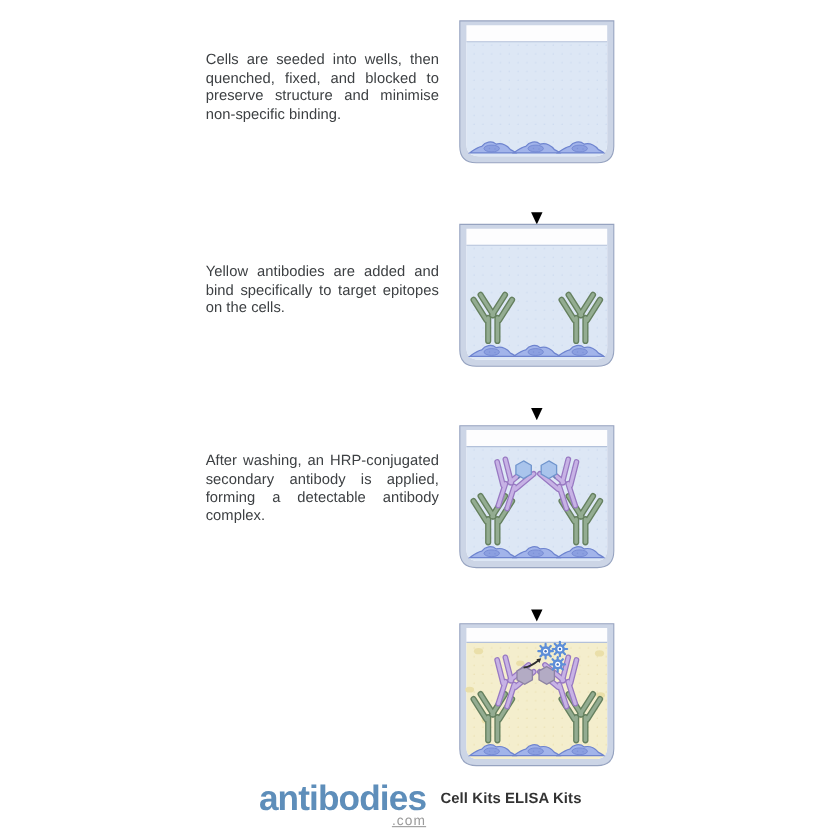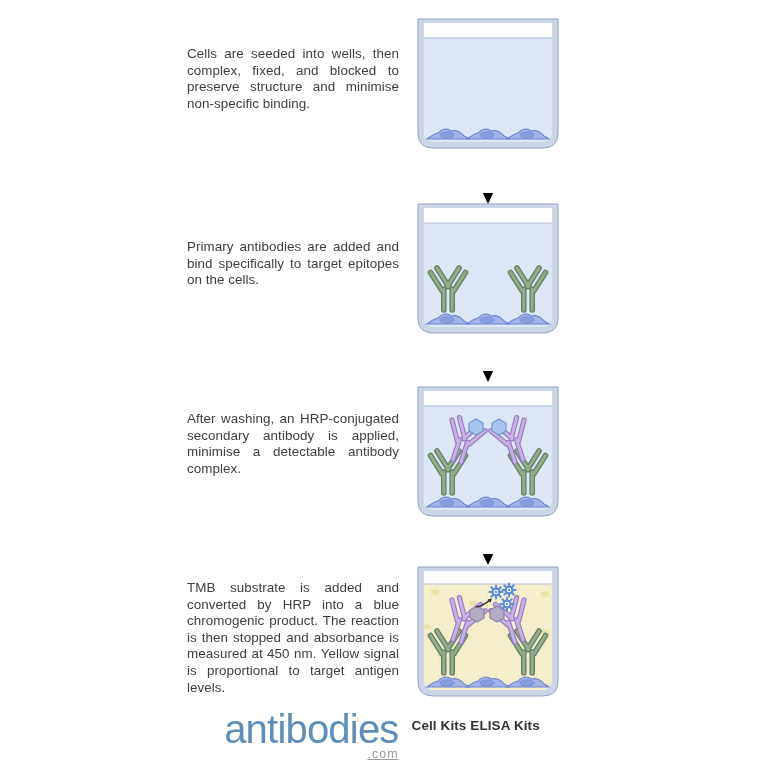--- a/index.html
+++ b/index.html
@@ -48,21 +48,21 @@
   .gear-body{fill:var(--tmb-product-blue);}
   .gear-dot{fill:#3f6fbc;}
   .blob{fill:var(--substrate-blob);}
   .rxn{stroke:var(--reaction-arrow);stroke-width:1.6;fill:none;}
   .rxn-head{fill:var(--reaction-arrow);}
 
   
   .footer{position:absolute;top:707px;left:50%;transform:translateX(-50%);
     display:flex;align-items:flex-start;white-space:nowrap;}
   .brand-wrap{position:relative;}
-  .brand{font-size:40px;font-weight:normal;letter-spacing:-0.8px;color:var(--logo-blue);}
+  .brand{font-size:32px;font-weight:bold;letter-spacing:-0.8px;color:var(--logo-blue);}
   .brand-com{position:absolute;right:0;bottom:-9px;font-size:12.5px;
     letter-spacing:1px;color:var(--com-gray);text-decoration:underline;}
   .tagline{margin-left:13px;margin-top:11px;font-size:13.5px;font-weight:bold;
     color:var(--tagline-dark);letter-spacing:0.1px;}
 </style>
 </head>
 <body>
 
 <div class="canvas">
 
@@ -104,39 +104,39 @@
         <circle r="2.3" fill="#ffffff"></circle>
         <circle class="gear-dot" r="1.1"></circle>
       </g>
       <g id="flow-arrow-shape">
         <line x1="7" y1="1" x2="7" y2="34"></line>
         <polygon points="1.8,33 12.2,33 7,44"></polygon>
       </g>
     </defs>
   </svg>
 
-  <div class="step-text" style="top:46px">Cells are seeded into wells, then complex, fixed, and blocked to preserve structure and minimise non-specific binding.</div>
+  <div class="step-text" style="top:46px">Cells are seeded into wells, then quenched, fixed, and blocked to preserve structure and minimise non-specific binding.</div>
   <svg class="well" style="top:15px" viewBox="0 0 150 140">
     <path class="wall" d="M5,4 H145 V118 Q145,133 130,133 H20 Q5,133 5,118 Z"></path>
     <path class="cavity" d="M11,8 H139 V116 Q139,127 128,127 H22 Q11,127 11,116 Z"></path>
     <path class="liq-b" d="M11,23 H139 V116 Q139,127 128,127 H22 Q11,127 11,116 Z"></path>
     <path fill="url(#dotsB)" d="M11,23 H139 V116 Q139,127 128,127 H22 Q11,127 11,116 Z"></path>
     <line class="surf" x1="11" y1="23" x2="139" y2="23"></line>
     <g>
       <use href="#cell-shape" x="35" y="124"></use>
       <use href="#cell-shape" x="75" y="124"></use>
       <use href="#cell-shape" x="115" y="124"></use>
     </g>
   </svg>
 
   <svg class="flow" style="top:160px" viewBox="0 0 14 46">
     <use href="#flow-arrow-shape"></use>
   </svg>
 
-  <div class="step-text" style="top:239px">Primary antibodies are added and bind specifically to target epitopes on the cells.</div>
+  <div class="step-text" style="top:239px">Yellow antibodies are added and bind specifically to target epitopes on the cells.</div>
   <svg class="well" style="top:200px" viewBox="0 0 150 140">
     <path class="wall" d="M5,4 H145 V118 Q145,133 130,133 H20 Q5,133 5,118 Z"></path>
     <path class="cavity" d="M11,8 H139 V116 Q139,127 128,127 H22 Q11,127 11,116 Z"></path>
     <path class="liq-b" d="M11,23 H139 V116 Q139,127 128,127 H22 Q11,127 11,116 Z"></path>
     <path fill="url(#dotsB)" d="M11,23 H139 V116 Q139,127 128,127 H22 Q11,127 11,116 Z"></path>
     <line class="surf" x1="11" y1="23" x2="139" y2="23"></line>
     <g>
       <use href="#cell-shape" x="35" y="124"></use>
       <use href="#cell-shape" x="75" y="124"></use>
       <use href="#cell-shape" x="115" y="124"></use>
@@ -148,21 +148,21 @@
     <g class="ab ab-green" transform="translate(115,110)">
       <use class="ol" href="#ab-lines"></use>
         <use class="core" href="#ab-lines"></use>
     </g>
   </svg>
 
   <svg class="flow" style="top:338px" viewBox="0 0 14 46">
     <use href="#flow-arrow-shape"></use>
   </svg>
 
-  <div class="step-text" style="top:411px">After washing, an HRP-conjugated secondary antibody is applied, minimise a detectable antibody complex.</div>
+  <div class="step-text" style="top:411px">After washing, an HRP-conjugated secondary antibody is applied, forming a detectable antibody complex.</div>
   <svg class="well" style="top:383px" viewBox="0 0 150 140">
     <path class="wall" d="M5,4 H145 V118 Q145,133 130,133 H20 Q5,133 5,118 Z"></path>
     <path class="cavity" d="M11,8 H139 V116 Q139,127 128,127 H22 Q11,127 11,116 Z"></path>
     <path class="liq-b" d="M11,23 H139 V116 Q139,127 128,127 H22 Q11,127 11,116 Z"></path>
     <path fill="url(#dotsB)" d="M11,23 H139 V116 Q139,127 128,127 H22 Q11,127 11,116 Z"></path>
     <line class="surf" x1="11" y1="23" x2="139" y2="23"></line>
     <g>
       <use href="#cell-shape" x="35" y="124"></use>
       <use href="#cell-shape" x="75" y="124"></use>
       <use href="#cell-shape" x="115" y="124"></use>
@@ -186,21 +186,20 @@
     <line class="conn" x1="58" y1="52" x2="62" y2="47"></line>
     <line class="conn" x1="92" y1="52" x2="88" y2="47"></line>
     <use href="#hex" class="hex-blue" x="63" y="44"></use>
     <use href="#hex" class="hex-blue" x="86" y="44"></use>
   </svg>
 
   <svg class="flow" style="top:521px" viewBox="0 0 14 46">
     <use href="#flow-arrow-shape"></use>
   </svg>
 
-  <div class="step-text" style="top:580px">TMB substrate is added and converted by HRP into a blue chromogenic product. The reaction is then stopped and absorbance is measured at 450 nm. Yellow signal is proportional to target antigen levels.</div>
   <svg class="well" style="top:563px" viewBox="0 0 150 140">
     <path class="wall" d="M5,4 H145 V118 Q145,133 130,133 H20 Q5,133 5,118 Z"></path>
     <path class="cavity" d="M11,8 H139 V116 Q139,127 128,127 H22 Q11,127 11,116 Z"></path>
     <path class="liq-y" d="M11,21 H139 V116 Q139,127 128,127 H22 Q11,127 11,116 Z"></path>
     <path fill="url(#dotsY)" d="M11,21 H139 V116 Q139,127 128,127 H22 Q11,127 11,116 Z"></path>
     <line class="surf" x1="11" y1="21" x2="139" y2="21"></line>
     <g>
       <ellipse class="blob" cx="22" cy="29" rx="4.2" ry="2.8"></ellipse>
       <ellipse class="blob" cx="132" cy="31" rx="4.2" ry="2.8"></ellipse>
       <ellipse class="blob" cx="14" cy="64" rx="4" ry="2.6"></ellipse>

